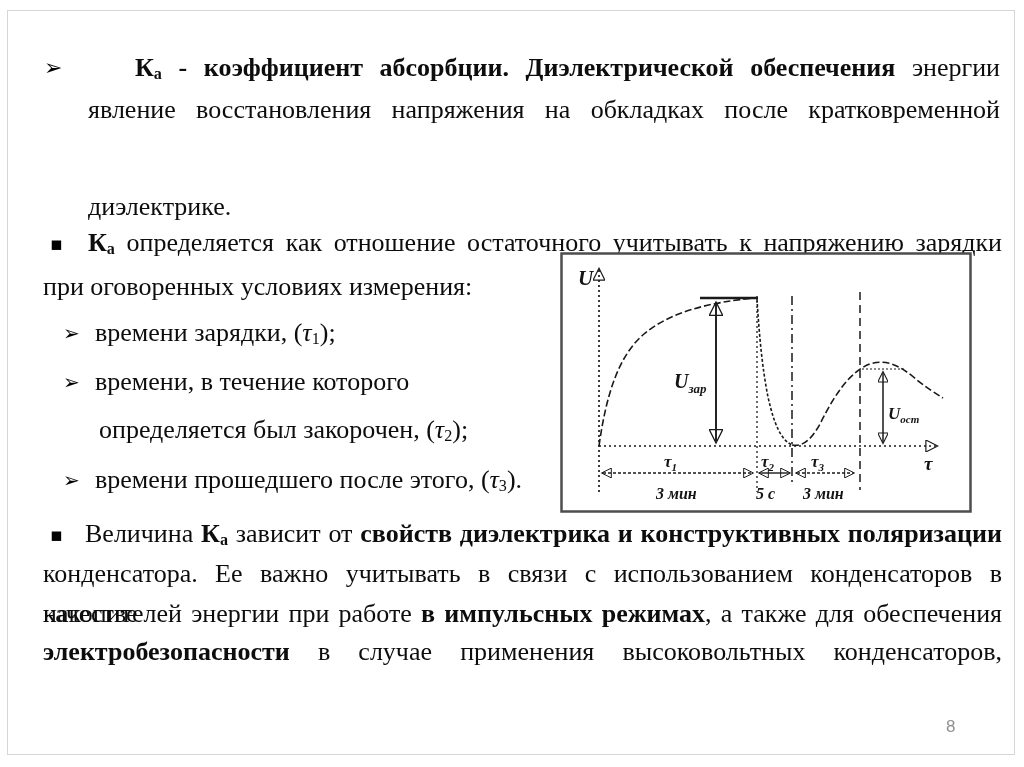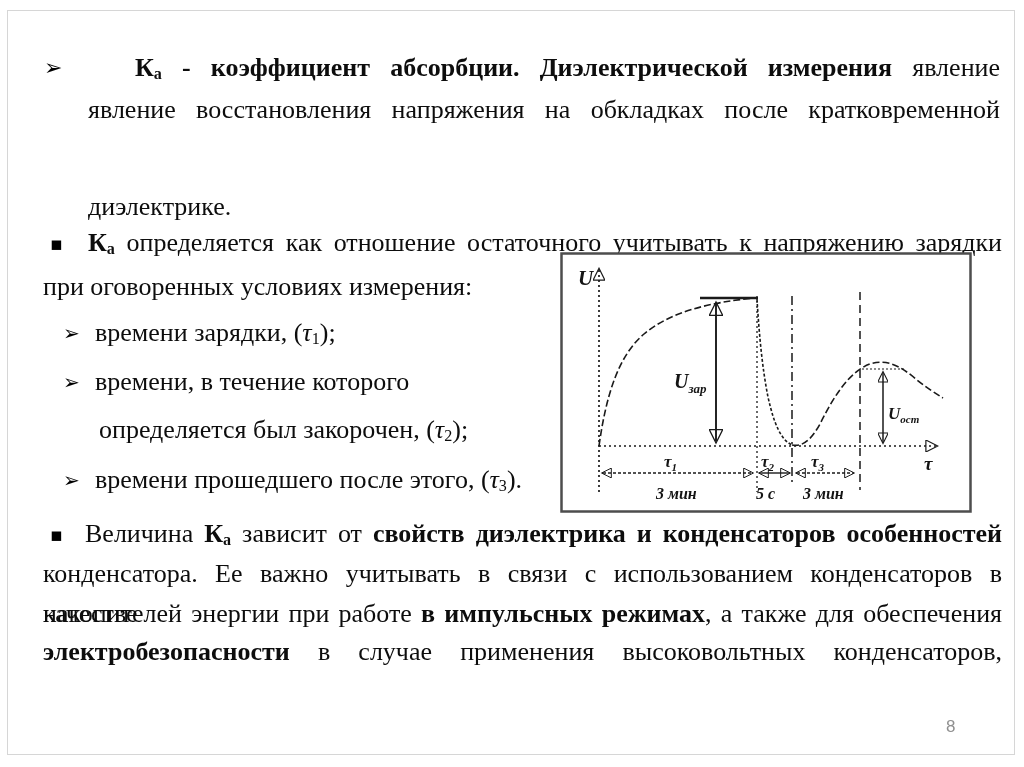--- a/index.html
+++ b/index.html
@@ -28,40 +28,40 @@
     font-size:17px; color:#8f8f8f;
   }
 </style>
 </head>
 <body>
 
 <div class="slide">
   <div class="frame"></div>
 
   <span class="bullet" style="left:44px;top:47px;font-size:22px;line-height:42px">➢</span>
-  <div class="t j" style="left:88px;top:47px;width:912px;text-indent:47px"><span class="b">К</span><sub class="b">а</sub><span class="b"> - коэффициент абсорбции. Диэлектрической измерения</span><span> явление</span></div>
+  <div class="t j" style="left:88px;top:47px;width:912px;text-indent:47px"><span class="b">К</span><sub class="b">а</sub><span class="b"> - коэффициент абсорбции. Диэлектрической обеспечения</span><span> энергии</span></div>
   <div class="t j" style="left:88px;top:89px;width:912px"><span>явление восстановления напряжения на обкладках после кратковременной</span></div>
   <div class="t" style="left:88px;top:186px;width:912px"><span>диэлектрике.</span></div>
 
   <span class="bullet" style="left:50px;top:222px;font-size:19px;line-height:42px">▪</span>
   <div class="t j" style="left:88px;top:222px;width:914px"><span class="b">К</span><sub class="b">а</sub><span> определяется как отношение остаточного учитывать к напряжению зарядки</span></div>
   <div class="t" style="left:43px;top:266px;width:520px"><span>при оговоренных условиях измерения:</span></div>
 
   <span class="bullet" style="left:63px;top:313px;font-size:20px;line-height:40px">➢</span>
   <div class="t lh40" style="left:95px;top:313px;width:470px"><span>времени зарядки,  (</span><span class="i">τ</span><sub>1</sub><span>);</span></div>
 
   <span class="bullet" style="left:63px;top:362px;font-size:20px;line-height:40px">➢</span>
   <div class="t lh40" style="left:95px;top:362px;width:470px"><span>времени, в течение которого</span></div>
   <div class="t lh40" style="left:99px;top:410px;width:470px"><span>определяется был закорочен, (</span><span class="i">τ</span><sub>2</sub><span>);</span></div>
 
   <span class="bullet" style="left:63px;top:460px;font-size:20px;line-height:40px">➢</span>
   <div class="t lh40" style="left:95px;top:460px;width:470px"><span>времени прошедшего после этого, (</span><span class="i">τ</span><sub>3</sub><span>).</span></div>
 
   <span class="bullet" style="left:50px;top:514px;font-size:19px;line-height:40px">▪</span>
-  <div class="t j lh40" style="left:85px;top:514px;width:917px"><span>Величина </span><span class="b">К</span><sub class="b">а</sub><span> зависит от </span><span class="b">свойств диэлектрика и конденсаторов особенностей</span></div>
+  <div class="t j lh40" style="left:85px;top:514px;width:917px"><span>Величина </span><span class="b">К</span><sub class="b">а</sub><span> зависит от </span><span class="b">свойств диэлектрика и конструктивных поляризации</span></div>
   <div class="t j lh40" style="left:43px;top:554px;width:959px"><span>конденсатора. Ее важно учитывать в связи с использованием конденсаторов в качестве</span></div>
   <div class="t j lh40" style="left:43px;top:594px;width:959px"><span>накопителей энергии при работе </span><span class="b">в импульсных режимах</span><span>, а также для обеспечения</span></div>
   <div class="t j lh40" style="left:43px;top:632px;width:959px"><span class="b">электробезопасности</span><span> в случае применения высоковольтных конденсаторов,</span></div>
 
   <div class="fig">
     <svg viewBox="0 0 412 261" width="412" height="261">
       <defs>
         <marker id="ah" viewBox="0 0 10 10" refX="8.5" refY="5" markerWidth="9" markerHeight="7" orient="auto-start-reverse">
           <path d="M0 0 L10 5 L0 10 z" fill="#1a1a1a" stroke="none"></path>
         </marker>

